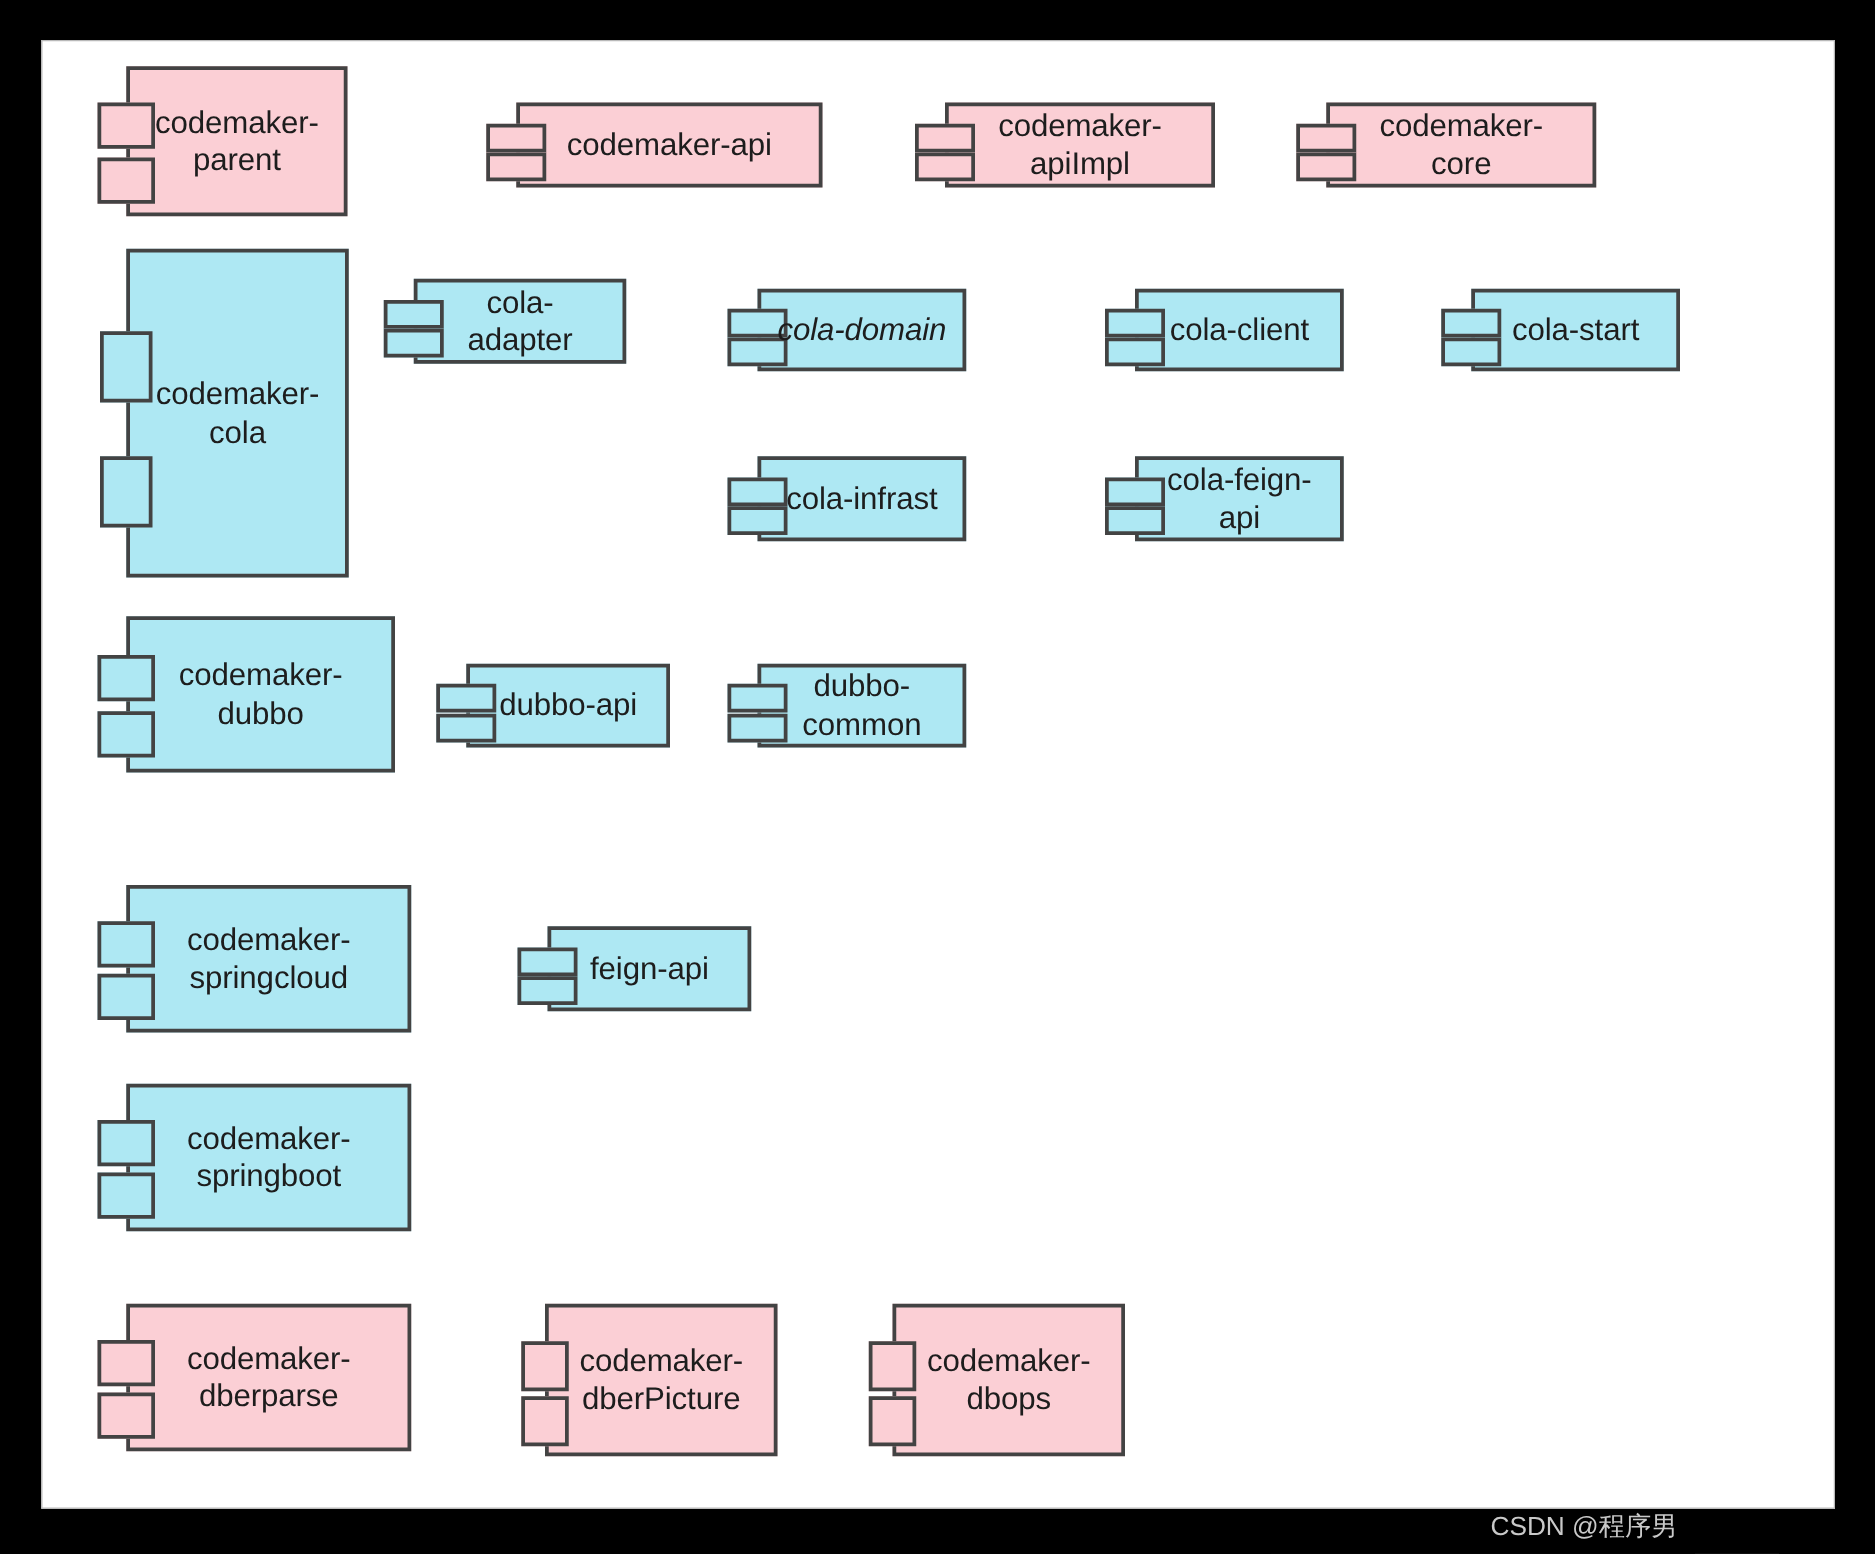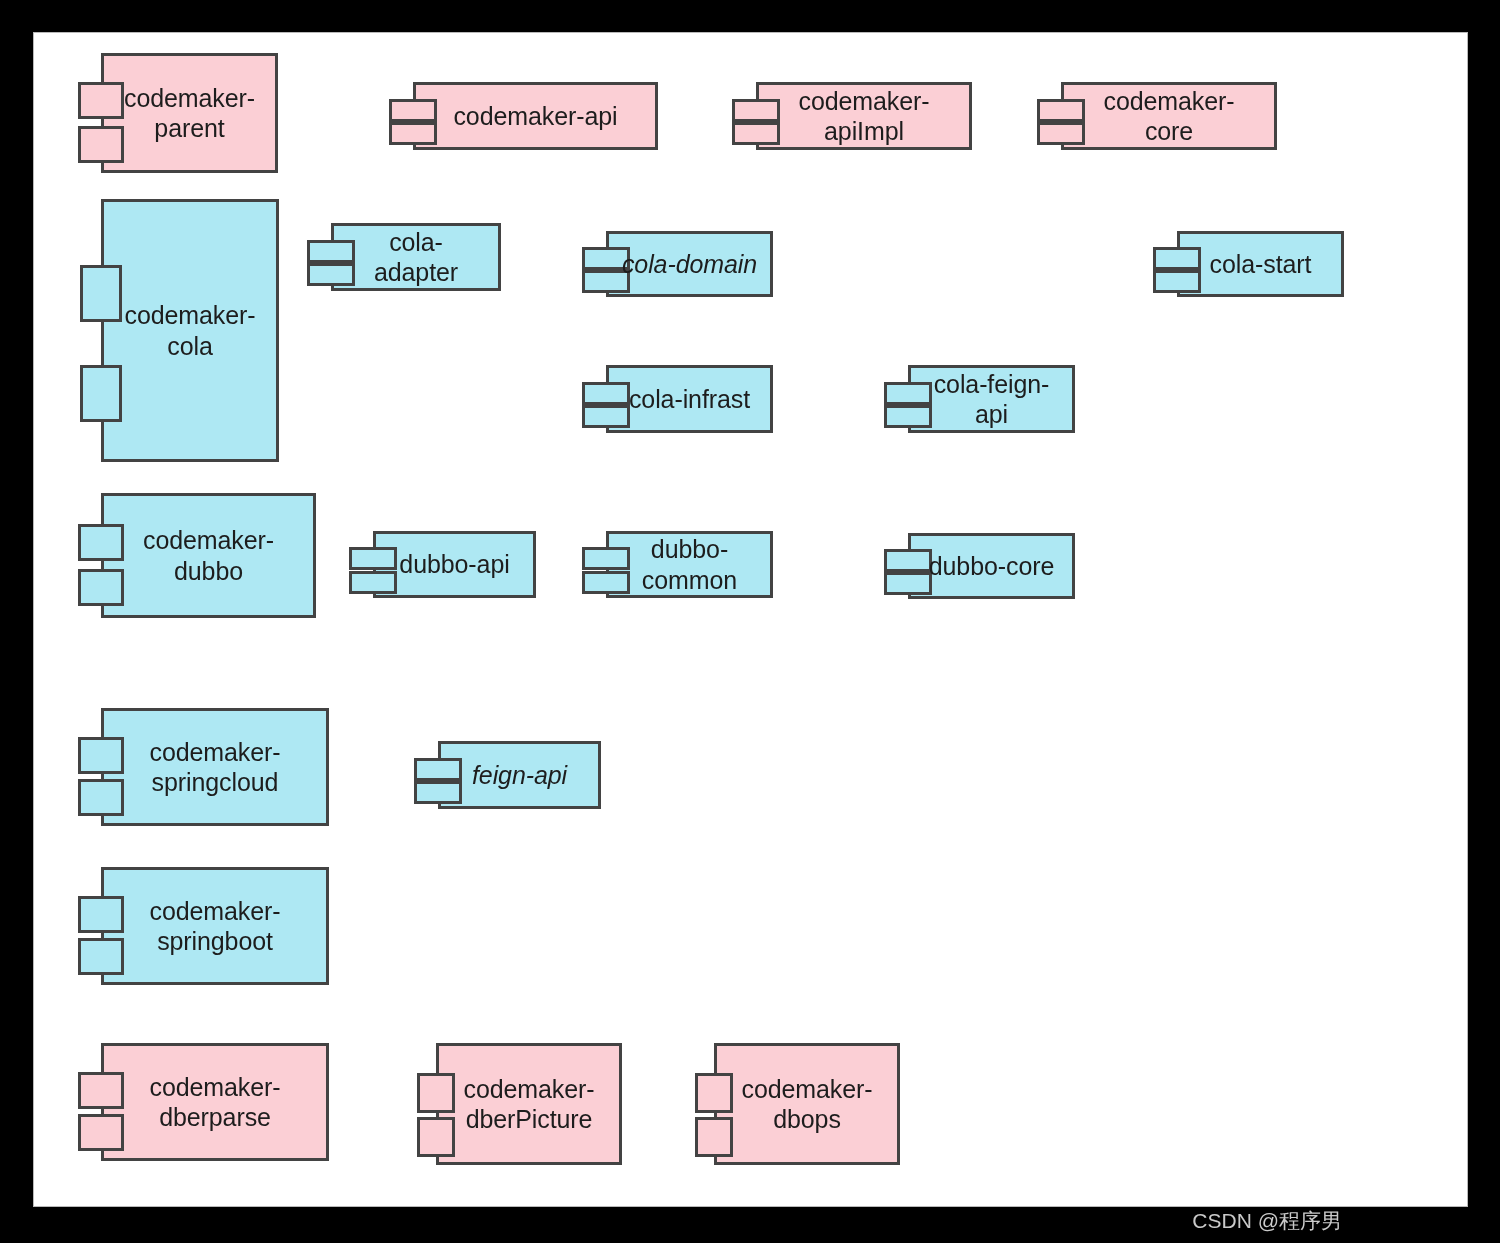--- a/index.html
+++ b/index.html
@@ -120,20 +120,25 @@
         <div class="tab" style="width: 48px; height: 23px; left: -27px; top: 14px;"></div>
         <div class="tab" style="width: 48px; height: 23px; left: -27px; top: 37px;"></div>
         <div class="label">cola-
 adapter</div>
       </div>
       <div class="component fill-cyan" style="left: 572px; top: 198px; width: 167px; height: 66px; font-style: italic;">
         <div class="tab" style="width: 48px; height: 23px; left: -27px; top: 13px;"></div>
         <div class="tab" style="width: 48px; height: 23px; left: -27px; top: 36px;"></div>
         <div class="label">cola-domain</div>
       </div>
+      <div class="component fill-cyan" style="left: 874px; top: 198px; width: 167px; height: 66px;">
+        <div class="tab" style="width: 48px; height: 23px; left: -27px; top: 13px;"></div>
+        <div class="tab" style="width: 48px; height: 23px; left: -27px; top: 36px;"></div>
+        <div class="label">cola-client</div>
+      </div>
       <div class="component fill-cyan" style="left: 1143px; top: 198px; width: 167px; height: 66px;">
         <div class="tab" style="width: 48px; height: 23px; left: -27px; top: 13px;"></div>
         <div class="tab" style="width: 48px; height: 23px; left: -27px; top: 36px;"></div>
         <div class="label">cola-start</div>
       </div>
       <div class="component fill-cyan" style="left: 572px; top: 332px; width: 167px; height: 68px;">
         <div class="tab" style="width: 48px; height: 23px; left: -27px; top: 14px;"></div>
         <div class="tab" style="width: 48px; height: 23px; left: -27px; top: 37px;"></div>
         <div class="label">cola-infrast</div>
       </div>
@@ -153,32 +158,27 @@
         <div class="tab" style="width: 48px; height: 23px; left: -27px; top: 13px;"></div>
         <div class="tab" style="width: 48px; height: 23px; left: -27px; top: 37px;"></div>
         <div class="label">dubbo-api</div>
       </div>
       <div class="component fill-cyan" style="left: 572px; top: 498px; width: 167px; height: 67px;">
         <div class="tab" style="width: 48px; height: 23px; left: -27px; top: 13px;"></div>
         <div class="tab" style="width: 48px; height: 23px; left: -27px; top: 37px;"></div>
         <div class="label">dubbo-
 common</div>
       </div>
-      <div class="component fill-cyan" style="left: 874px; top: 500px; width: 167px; height: 66px;">
-        <div class="tab" style="width: 48px; height: 23px; left: -27px; top: 13px;"></div>
-        <div class="tab" style="width: 48px; height: 23px; left: -27px; top: 36px;"></div>
-        <div class="label">dubbo-core</div>
-      </div>
       <div class="component fill-cyan" style="left: 67px; top: 675px; width: 228px; height: 118px;">
         <div class="tab" style="width: 46px; height: 37px; left: -26px; top: 26px;"></div>
         <div class="tab" style="width: 46px; height: 37px; left: -26px; top: 68px;"></div>
         <div class="label">codemaker-
 springcloud</div>
       </div>
-      <div class="component fill-cyan" style="left: 404px; top: 708px; width: 163px; height: 68px; font-style: italic;">
+      <div class="component fill-cyan" style="left: 404px; top: 708px; width: 163px; height: 68px;">
         <div class="tab" style="width: 48px; height: 23px; left: -27px; top: 14px;"></div>
         <div class="tab" style="width: 48px; height: 23px; left: -27px; top: 37px;"></div>
         <div class="label">feign-api</div>
       </div>
       <div class="component fill-cyan" style="left: 67px; top: 834px; width: 228px; height: 118px;">
         <div class="tab" style="width: 46px; height: 37px; left: -26px; top: 26px;"></div>
         <div class="tab" style="width: 46px; height: 37px; left: -26px; top: 68px;"></div>
         <div class="label">codemaker-
 springboot</div>
       </div>

